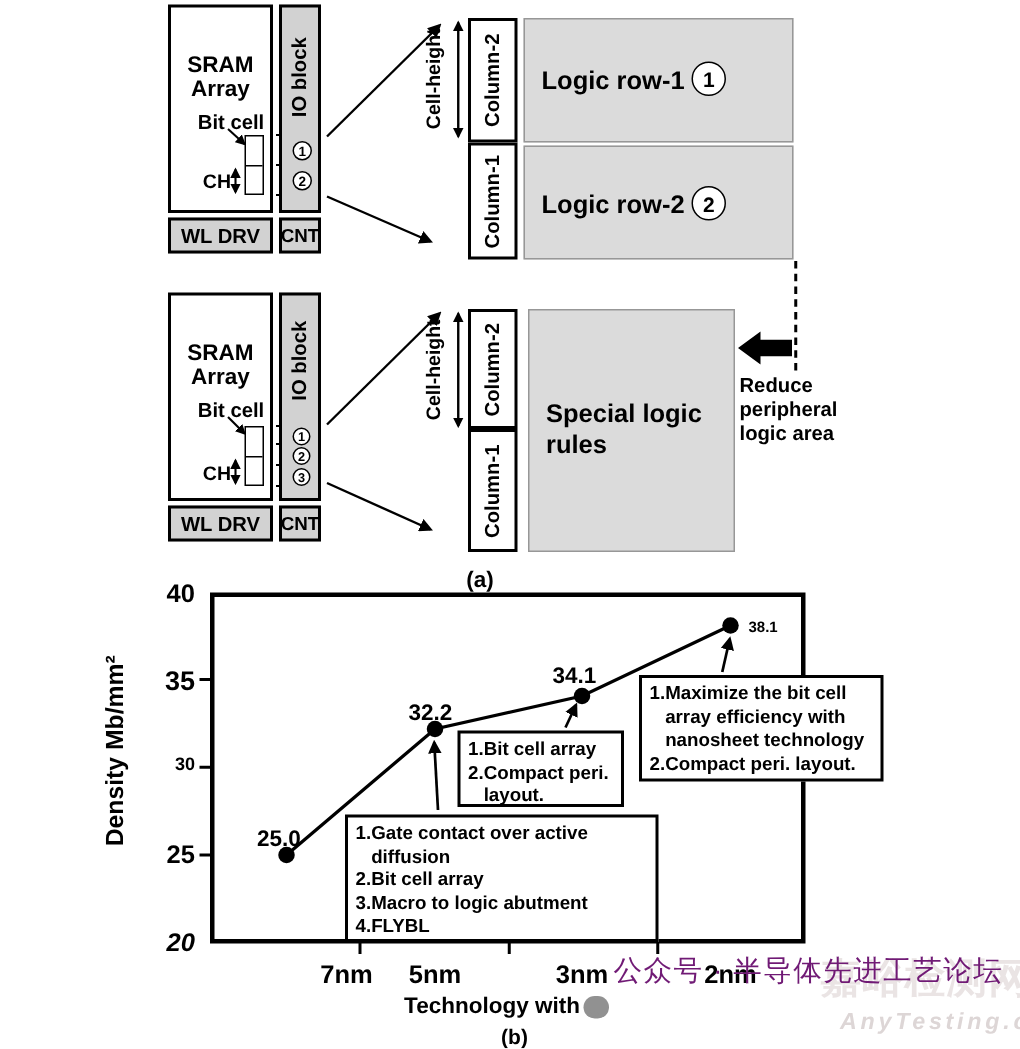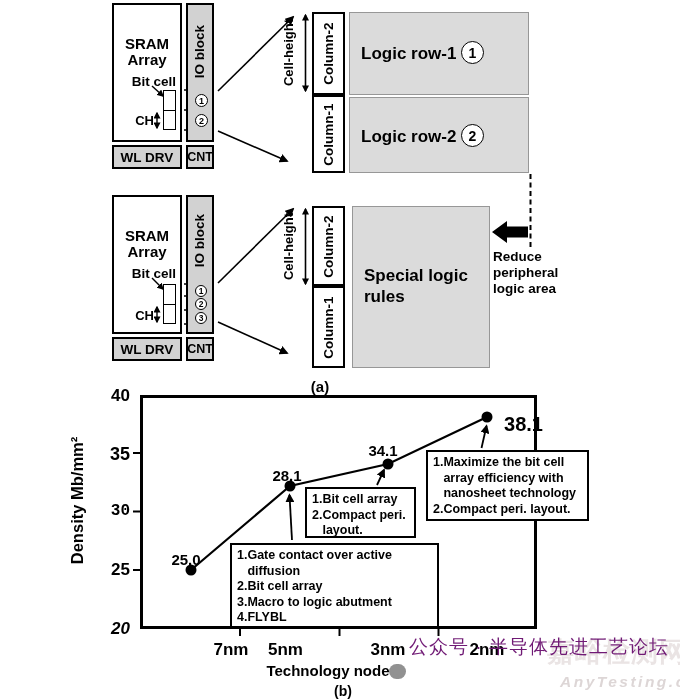--- a/index.html
+++ b/index.html
@@ -142,48 +142,48 @@
 logic area</div>
 
   <div class="txt" style="left:299px;top:378px;width:42px;font-size:15px;text-align:center;">(a)</div>
 
   <div class="abs vbox" style="left:64px;top:400px;width:28px;height:200px;z-index:20;">
     <span class="vtext" style="font-size:16.5px;">Density Mb/mm²</span>
   </div>
 
   <div class="txt" style="left:94px;top:386px;width:36px;font-size:17px;text-align:right;">40</div>
   <div class="txt" style="left:94px;top:444px;width:36px;font-size:18px;text-align:right;">35</div>
-  <div class="txt" style="left:94px;top:502px;width:36px;font-size:16px;text-align:right;font-family:Liberation Mono, monospace;">30</div>
+  <div class="txt" style="left:94px;top:502px;width:36px;font-size:12px;text-align:right;">30</div>
   <div class="txt" style="left:94px;top:560px;width:36px;font-size:17px;text-align:right;">25</div>
   <div class="txt" style="left:94px;top:619px;width:36px;font-size:17px;text-align:right;font-style:italic;">20</div>
 
   <div class="txt" style="left:169px;top:640px;width:44px;font-size:17px;text-align:center;margin-left:40px;">7nm</div>
-  <div class="txt" style="left:268px;top:640px;width:44px;font-size:17px;">5nm</div>
+  <div class="txt" style="left:268px;top:640px;width:44px;font-size:17px;text-align:center;">5nm</div>
   <div class="txt" style="left:366px;top:640px;width:44px;font-size:17px;text-align:center;">3nm</div>
   <div class="txt" style="left:465px;top:640px;width:44px;font-size:17px;text-align:center;">2nm</div>
 
   <div class="txt" style="left:164px;top:551px;width:44px;font-size:15px;text-align:center;">25.0</div>
-  <div class="txt" style="left:265px;top:467px;width:44px;font-size:15px;text-align:center;">28.1</div>
+  <div class="txt" style="left:265px;top:467px;width:44px;font-size:15px;text-align:center;">32.2</div>
   <div class="txt" style="left:361px;top:442px;width:44px;font-size:15px;text-align:center;">34.1</div>
-  <div class="txt" style="left:499px;top:413px;width:44px;font-size:20px;text-align:right;">38.1</div>
+  <div class="txt" style="left:499px;top:413px;width:44px;font-size:10px;text-align:left;">38.1</div>
 
   <div class="annbox prex" style="left:230px;top:543px;width:209px;height:85px;">1.Gate contact over active
    diffusion
 2.Bit cell array
 3.Macro to logic abutment
 4.FLYBL</div>
   <div class="annbox prex" style="left:305px;top:487px;width:111px;height:51px;">1.Bit cell array
 2.Compact peri.
    layout.</div>
   <div class="annbox prex" style="left:426px;top:450px;width:163px;height:71px;">1.Maximize the bit cell
    array efficiency with
    nanosheet technology
 2.Compact peri. layout.</div>
 
-  <div class="txt" style="left:247px;top:662px;width:162px;font-size:15px;text-align:center;">Technology node</div>
+  <div class="txt" style="left:247px;top:662px;width:162px;font-size:15px;text-align:center;">Technology with</div>
   <div class="txt" style="left:322px;top:683px;width:42px;font-size:14px;text-align:center;">(b)</div>
 
   <div class="abs" style="left:547px;top:634px;font-size:27px;letter-spacing:1px;color:#eae4e4;z-index:35;white-space:nowrap;">嘉峪检测网</div>
   <div class="abs" style="left:560px;top:673px;font-size:15.5px;font-style:italic;letter-spacing:2.5px;color:#ddd6d6;z-index:35;white-space:nowrap;">AnyTesting.com</div>
   <span class="wechat-icon" style="left:389px;top:664px;"></span>
   <div class="abs" style="left:409px;top:634px;font-size:19px;font-weight:400;letter-spacing:1px;color:#701a75;z-index:40;white-space:nowrap;">公众号 · 半导体先进工艺论坛</div>
 
   <svg class="lay30" width="680" height="699">
     <defs>
       <marker id="ah" viewBox="0 0 10 10" refX="8" refY="5" markerWidth="9" markerHeight="9" orient="auto-start-reverse" markerUnits="userSpaceOnUse">

